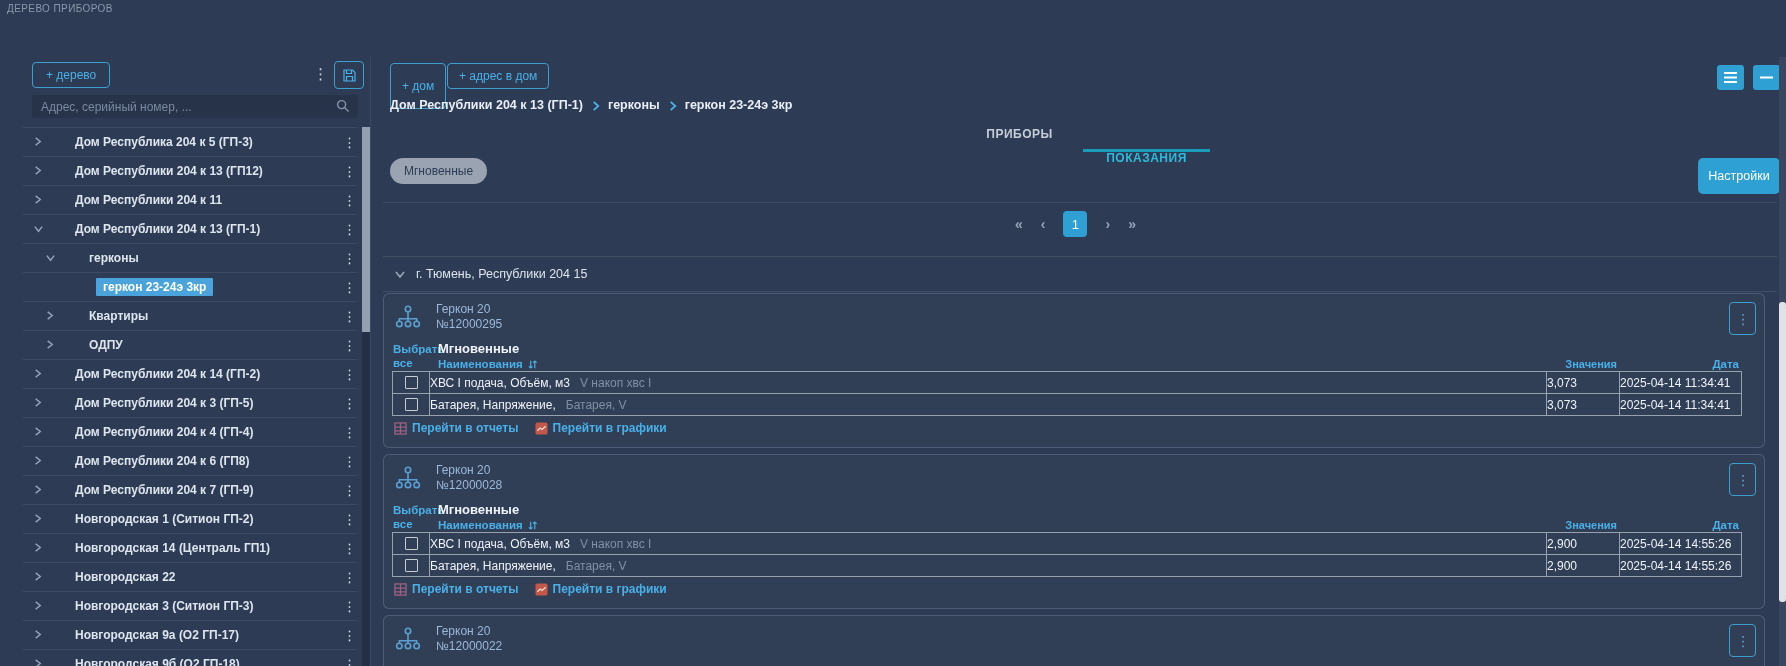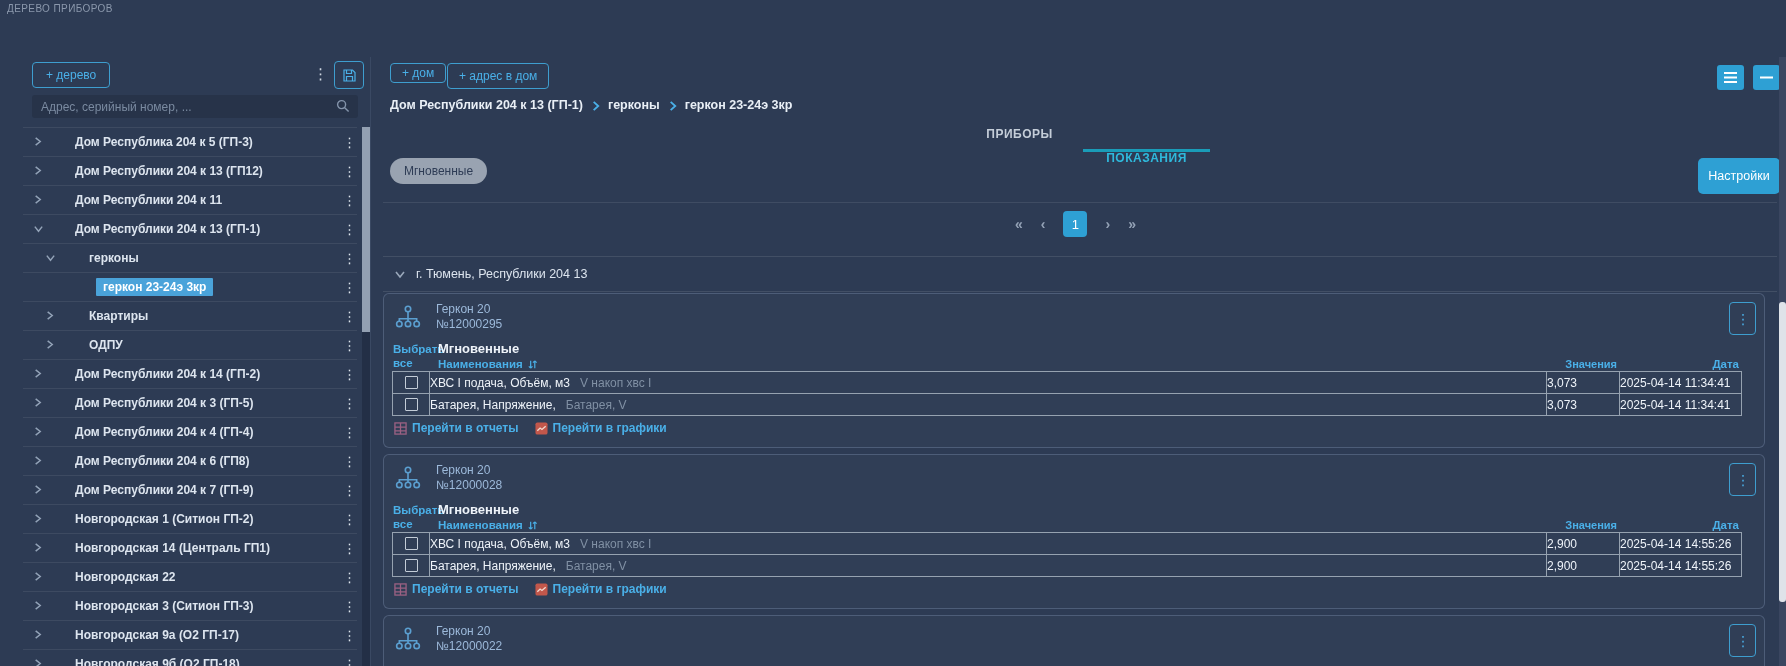--- a/index.html
+++ b/index.html
@@ -28,21 +28,21 @@
   .chevron.expanded { transform:rotate(90deg); }
   .tree-label { font-size:12px; font-weight:bold; color:#dde5ef; white-space:nowrap; }
   .lvl1 .tree-label { margin-left:52px; } .lvl2 .tree-label { margin-left:66px; } .lvl3 .tree-label { margin-left:73px; }
   .tree-row.selected .tree-label { background:#4aa3da; color:#ffffff; padding:2px 7px; border-radius:1px; }
   .row-kebab { position:absolute; right:2px; color:#dfe6ee; font-size:13px; width:12px; text-align:center; cursor:pointer; }
   .sb-scroll { position:absolute; right:0; top:70px; width:8px; bottom:0; background:#232f46; }
   .sb-scroll .thumb { position:absolute; left:0; right:0; top:0; height:205px; background:#93a0b2; }
 
   
   .main { position:absolute; left:383px; top:57px; width:1397px; bottom:0; }
-  .add-house { position:absolute; left:7px; top:6px; padding:2px 11px; }
+  .add-house { position:absolute; left:7px; top:6px; padding:15px 11px; }
   .add-addr  { position:absolute; left:64px; top:6px; padding:5px 11px; }
   .icon-btn { position:absolute; top:8px; width:27px; height:25px; background:#2ea0d4; border:none; border-radius:3px;
               display:flex; align-items:center; justify-content:center; cursor:pointer; }
   .view-list-btn { left:1334px; } .collapse-btn { left:1370px; }
 
   .breadcrumb { position:absolute; left:7px; top:41px; display:flex; align-items:center; gap:7px;
                 font-size:12.5px; font-weight:bold; color:#e9eff6; }
   .crumb-sep { display:flex; margin-top:1px; }
 
   .tab { position:absolute; top:70px; width:127px; text-align:center; font-size:12px; font-weight:bold;
@@ -360,21 +360,21 @@
       <span class="pg-arrow">›</span>
       <span class="pg-arrow pg-last">»</span>
     </div>
 
     <div class="group-header">
       <span class="g-chev">
         <svg width="12" height="12" viewBox="0 0 12 12" fill="none" stroke="#9aa8bb" stroke-width="1.6">
             <path d="M2 4 L6 9 L10 4"></path>
           </svg>
       </span>
-      <span class="g-label">г. Тюмень, Республики 204 13</span>
+      <span class="g-label">г. Тюмень, Республики 204 15</span>
     </div>
 
     <div class="cards">
         <section class="card">
     <span class="dev-icon">
       <svg width="26" height="26" viewBox="0 0 24 24" fill="none" stroke="#5b9fd0" stroke-width="1.5">
         <circle cx="12" cy="4.6" r="2.5"></circle>
               <circle cx="4" cy="18.4" r="2.5"></circle>
               <circle cx="12" cy="18.4" r="2.5"></circle>
               <circle cx="20" cy="18.4" r="2.5"></circle>

